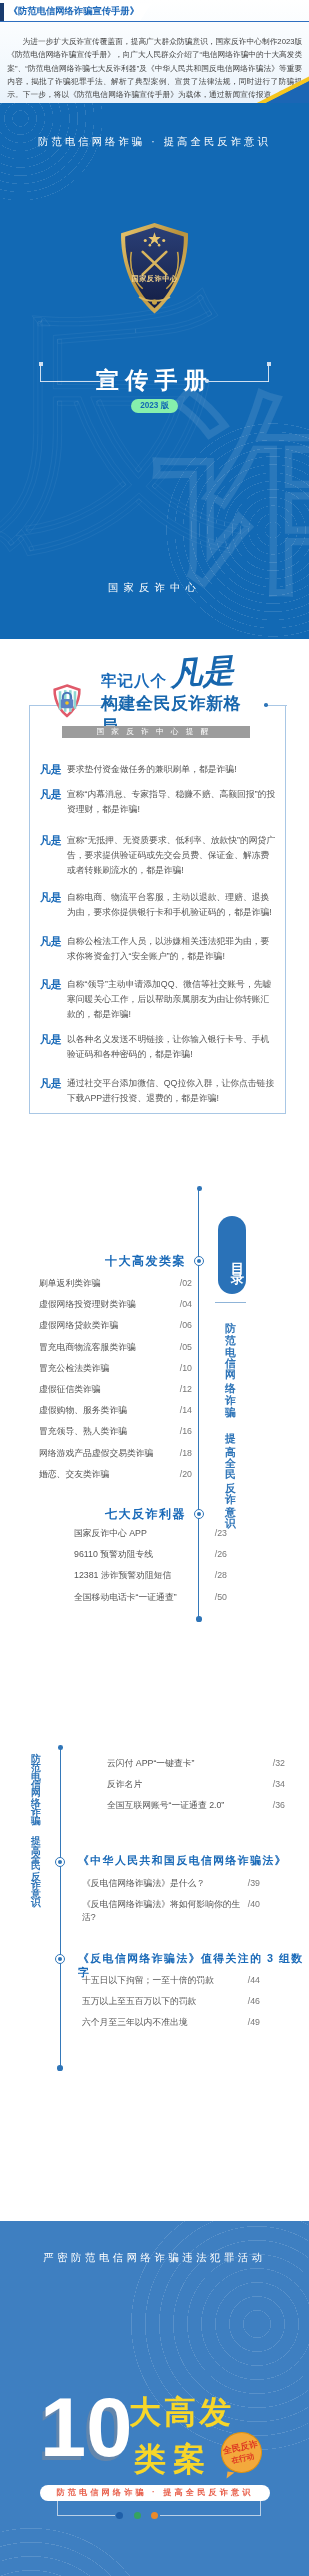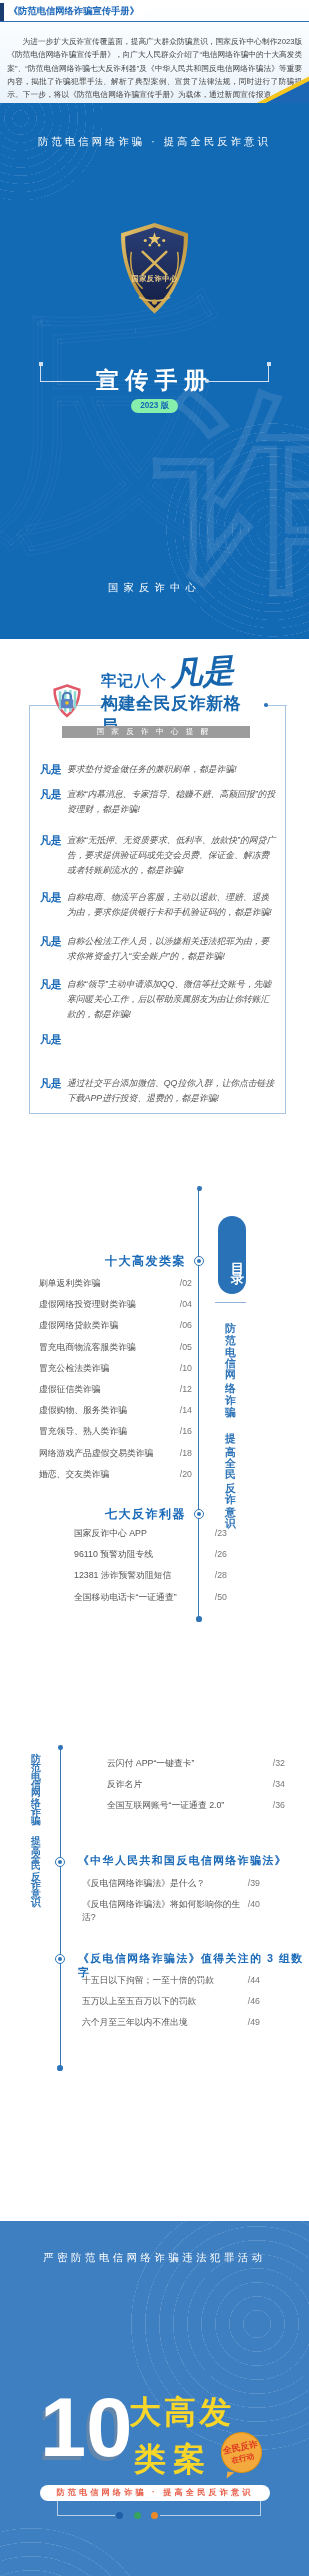--- a/index.html
+++ b/index.html
@@ -49,21 +49,21 @@
   .fs-dot{width:3.6px;height:3.6px;border-radius:50%;background:#2f75b8;}
   .fs-head{left:52px;top:28px;width:206px;height:62px;}
   .fs-title1{left:49px;top:4.1px;font-size:15.5px;font-weight:bold;color:#1a6ab8;letter-spacing:1px;}
   .fs-brush{left:118px;top:-16.5px;font-size:32px;font-weight:bold;font-style:italic;color:#1766ad;
             font-family:"Liberation Serif",serif;transform:rotate(-4deg);}
   .fs-title2{left:49px;top:25px;font-size:17px;font-weight:bold;color:#1766ad;letter-spacing:0.5px;}
   .fs-ribbon{left:62px;top:87px;width:188px;height:12.4px;background:#9c9c9c;color:#ffffff;
              text-align:center;line-height:12.4px;font-size:7.7px;letter-spacing:7.2px;}
   .fs-item{left:40px;width:237px;display:flex;}
   .fs-item .lb{flex:none;width:27px;font-size:10.8px;font-weight:bold;color:#1a6ab8;line-height:15px;}
-  .fs-item .tx{font-size:8.8px;color:#555;line-height:15px;font-style:italic;}
+  .fs-item .tx{font-size:8.8px;color:#555;line-height:15px;}
 
   
   .toc{background:#ffffff;}
   .toc1{left:0;top:1144px;width:309px;height:541px;}
   .toc2{left:0;top:1685px;width:309px;height:536px;}
   .toc-pill{left:218px;top:72px;width:28px;height:78px;background:#2a72b8;border-radius:14px;
             color:#fff;font-size:13.4px;font-weight:bold;writing-mode:vertical-rl;
             text-align:center;letter-spacing:9.3px;padding-top:12.4px;box-sizing:border-box;}
   .toc-pill-line{left:215px;top:158px;width:31px;height:0.5px;background:#8fb4d8;}
   .v-text{writing-mode:vertical-rl;color:#2f75b8;font-weight:bold;}
@@ -211,20 +211,21 @@
     <div class="abs fs-item" style="top:295px;">
       <span class="lb">凡是</span>
       <span class="tx">自称公检法工作人员，以涉嫌相关违法犯罪为由，要求你将资金打入“安全账户”的，都是诈骗!</span>
     </div>
     <div class="abs fs-item" style="top:338px;">
       <span class="lb">凡是</span>
       <span class="tx">自称“领导”主动申请添加QQ、微信等社交账号，先嘘寒问暖关心工作，后以帮助亲属朋友为由让你转账汇款的，都是诈骗!</span>
     </div>
     <div class="abs fs-item" style="top:393px;">
       <span class="lb">凡是</span>
+      <span class="tx">以各种名义发送不明链接，让你输入银行卡号、手机验证码和各种密码的，都是诈骗!</span>
     </div>
     <div class="abs fs-item" style="top:437px;">
       <span class="lb">凡是</span>
       <span class="tx">通过社交平台添加微信、QQ拉你入群，让你点击链接下载APP进行投资、退费的，都是诈骗!</span>
     </div>
   </section>
 
   <section class="abs toc toc1">
     <div class="abs toc-pill">目录</div>
     <div class="abs toc-pill-line"></div>

